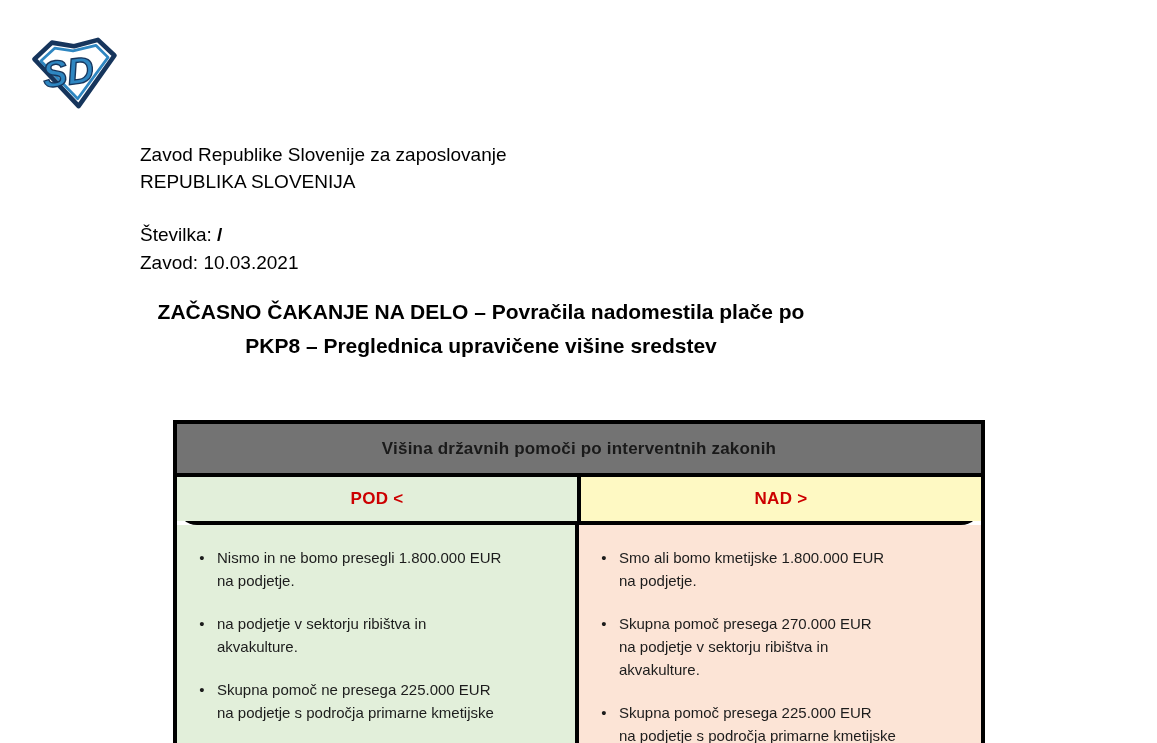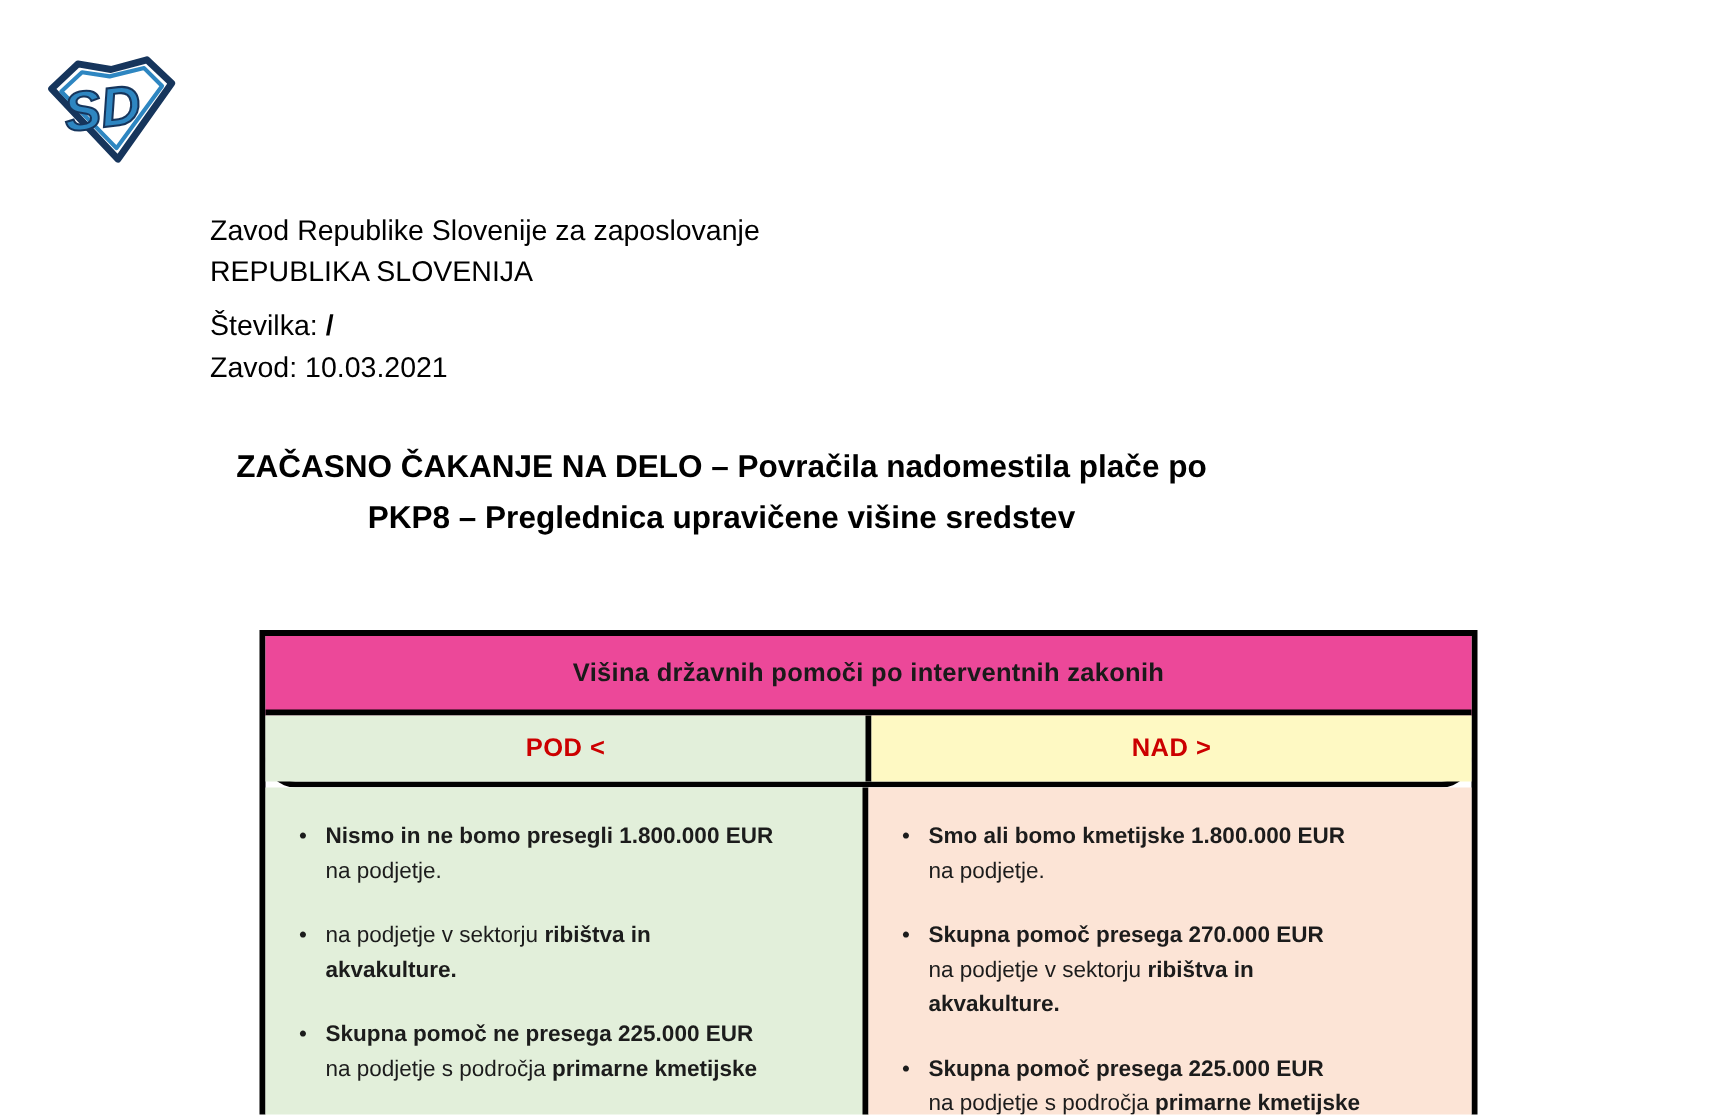--- a/index.html
+++ b/index.html
@@ -18,21 +18,21 @@
 
   
   .org-block {
     position: absolute; left: 140px; top: 141px;
     font-size: 19px; line-height: 27px; color: #000;
     white-space: nowrap;
   }
 
   
   .ref-block {
-    position: absolute; left: 140px; top: 204px;
+    position: absolute; left: 140px; top: 221px;
     font-size: 19px; line-height: 28px; white-space: nowrap;
   }
   .ref-line span { display: inline; }
   .bold { font-weight: bold; }
 
   
   .doc-title {
     position: absolute; left: 0; top: 295px; width: 962px;
     text-align: center; font-weight: bold;
     font-size: 21px; line-height: 34px;
@@ -71,21 +71,21 @@
     padding: 21px 14px 10px 10px;
     font-size: 15px; line-height: 23px;
     color: #1c1c1c;
   }
   .tbl-cell.pod { border-right: 4px solid #000; }
 
   .bullet-item { display: flex; margin-bottom: 20px; }
   .dot { width: 30px; flex: 0 0 30px; text-align: center; font-size: 15px; line-height: 23px; }
   .bullet-lines { flex: 1 1 auto; }
   .bullet-line { white-space: nowrap; }
-  .b { font-weight: bold; }
+  .b { font-weight: normal; }
 </style>
 </head>
 <body>
 
 <div class="page">
 
   <svg class="logo" viewBox="0 0 100 80" aria-hidden="true">
     <path d="M7,25 L26,7 L50,11 L76,4 L94,21 L55,76 Z" fill="#ffffff" stroke="#16355c" stroke-width="5" stroke-linejoin="round"></path>
     <path d="M14,27 L29,13 L49,16 L74,10 L87,23 L54,68 Z" fill="none" stroke="#2e86c1" stroke-width="3" stroke-linejoin="round"></path>
     <text x="16" y="52" font-size="40" font-weight="bold" font-style="italic" font-family="Liberation Sans, sans-serif" fill="#2e86c1" stroke="#16355c" stroke-width="1.5" transform="rotate(-7 50 40)">SD</text>
@@ -108,21 +108,21 @@
       <span>10.03.2021</span>
     </div>
   </div>
 
   <div class="doc-title">
     <div>ZAČASNO ČAKANJE NA DELO – Povračila nadomestila plače po</div>
     <div>PKP8 – Preglednica upravičene višine sredstev</div>
   </div>
 
   <div class="aid-table">
-    <div class="tbl-header" id="tblHeader" style="background: #ec4899;">Višina državnih pomoči po interventnih zakonih</div>
+    <div class="tbl-header" id="tblHeader" style="background: #737373;">Višina državnih pomoči po interventnih zakonih</div>
     <div class="tbl-cols">
       <div class="tbl-col-head pod" id="podHead" style="background: rgb(226, 239, 218); color: rgb(204, 0, 0);">POD &lt;</div>
       <div class="tbl-col-head nad" id="nadHead" style="background: #fef9c3; color: rgb(204, 0, 0);">NAD &gt;</div>
     </div>
     <div class="tbl-body">
       <div class="tbl-cell pod" id="podCell" style="background: rgb(226, 239, 218);">
           <div class="bullet-item">
             <span class="dot">•</span>
             <div class="bullet-lines">
               <div class="bullet-line"><span class="b">Nismo in ne bomo presegli 1.800.000 EUR</span></div>

